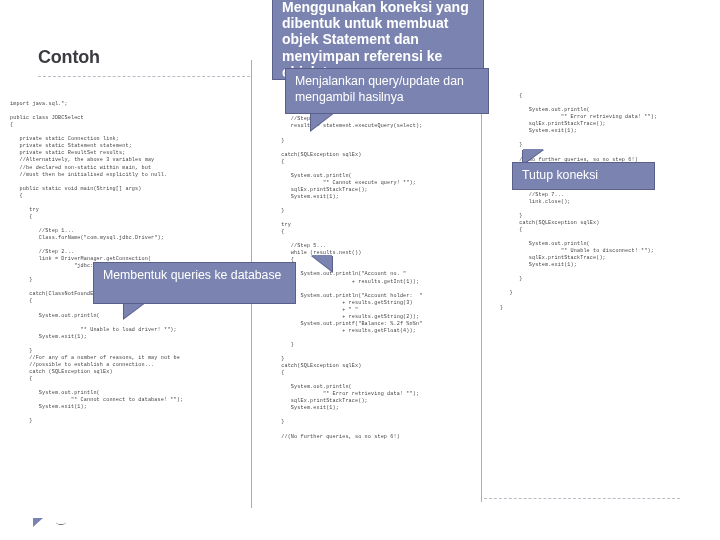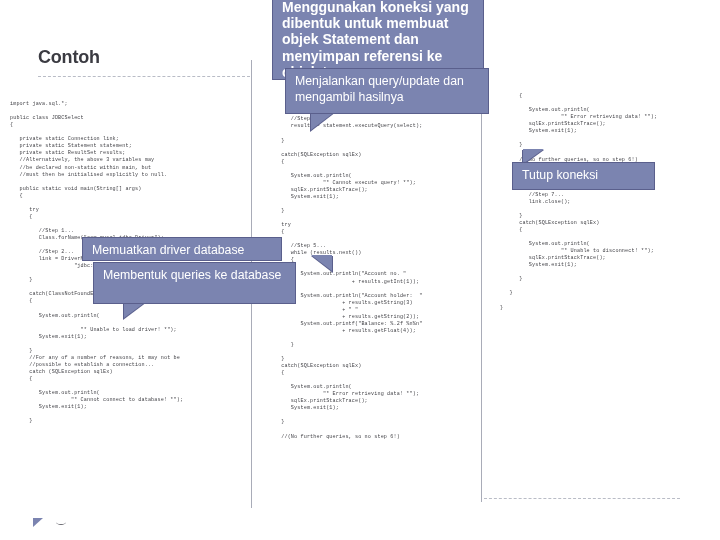--- a/index.html
+++ b/index.html
@@ -301,23 +301,20 @@
   <div class="callout" id="callout-query">
     <span class="callout-text">Menjalankan query/update dan mengambil hasilnya</span>
   </div>
 
   <div class="tail-outline" style="left:522px; top:150px; border-width:16px 22px 0 0; border-right-color:transparent; border-top-color:#5a5f8c;"></div>
   <div class="callout-tail" style="left:523px; top:149px; border-width:15px 21px 0 0; border-right-color:transparent; border-top-color:#7b84b0;"></div>
   <div class="callout" id="callout-close">
     <span class="callout-text">Tutup koneksi</span>
   </div>
 
-  <div class="callout" id="callout-driver">
-    <span class="callout-text">Memuatkan driver database</span>
-  </div>
 
   <div class="tail-outline" style="left:123px; top:302px; border-width:18px 24px 0 0; border-right-color:transparent; border-top-color:#5a5f8c;"></div>
   <div class="callout-tail" style="left:124px; top:301px; border-width:17px 23px 0 0; border-right-color:transparent; border-top-color:#7b84b0;"></div>
   <div class="callout" id="callout-connect">
     <span class="callout-text">Membentuk queries ke database</span>
   </div>
 
   <div class="tail-outline" style="left:311px; top:256px; border-width:17px 0 0 22px; border-left-color:transparent; border-top-color:#5a5f8c;"></div>
   <div class="callout-tail" style="left:311px; top:255px; border-width:16px 0 0 21px; border-left-color:transparent; border-top-color:#7b84b0;"></div>
 

